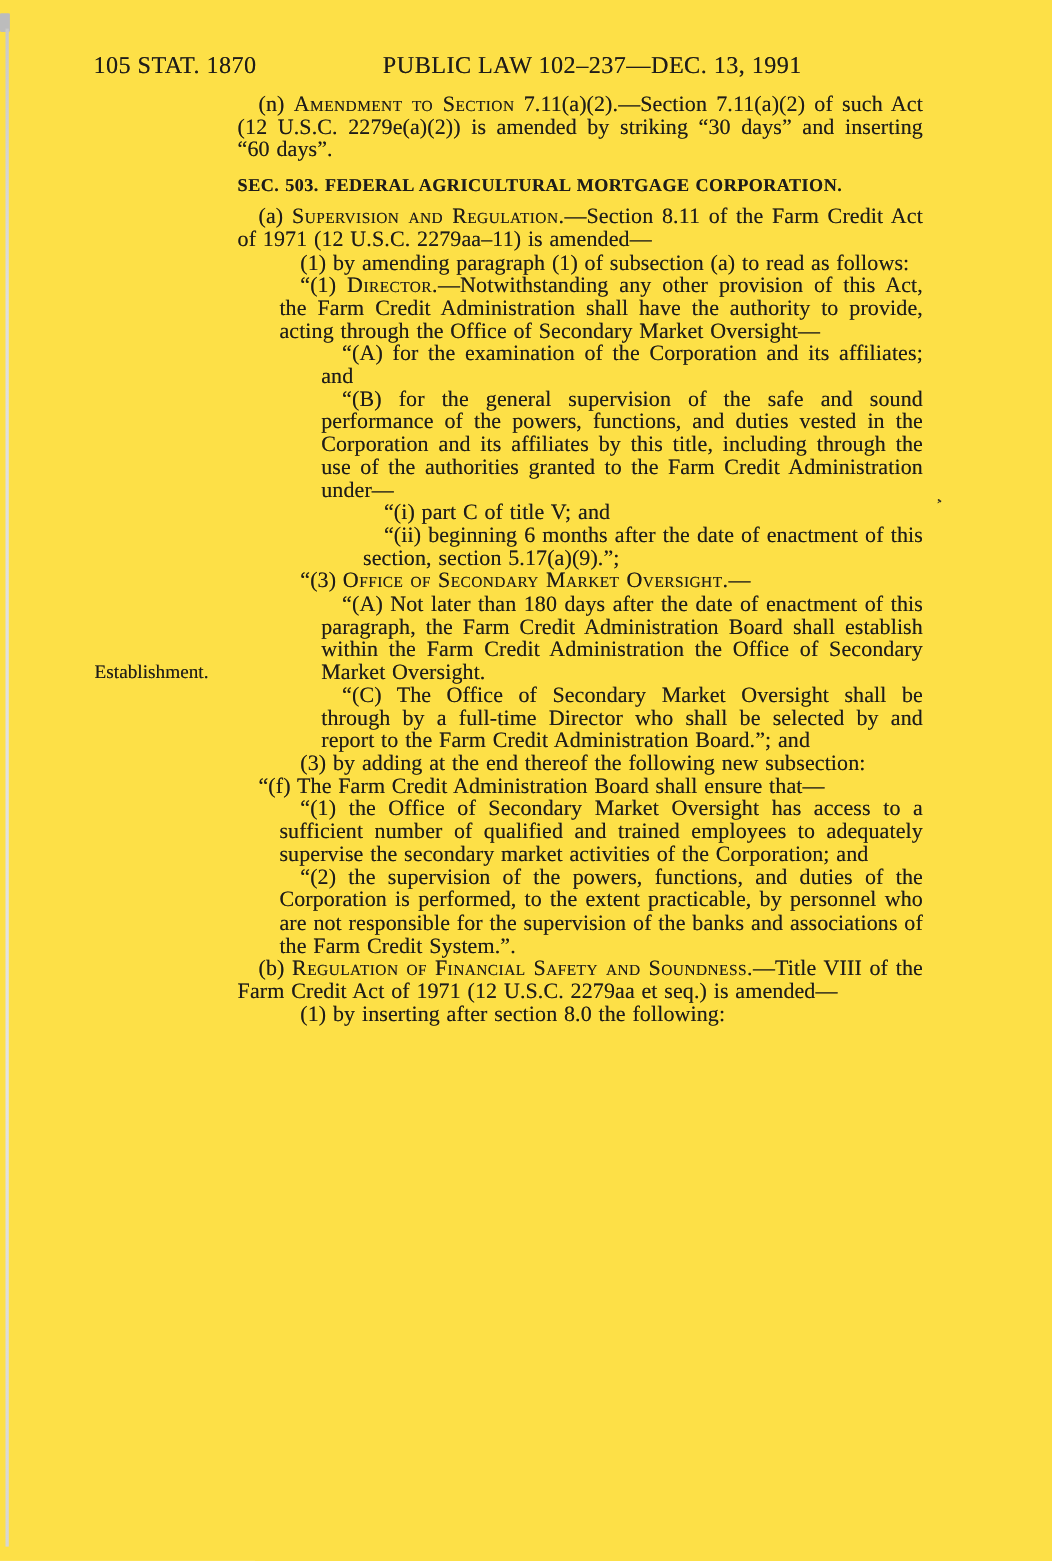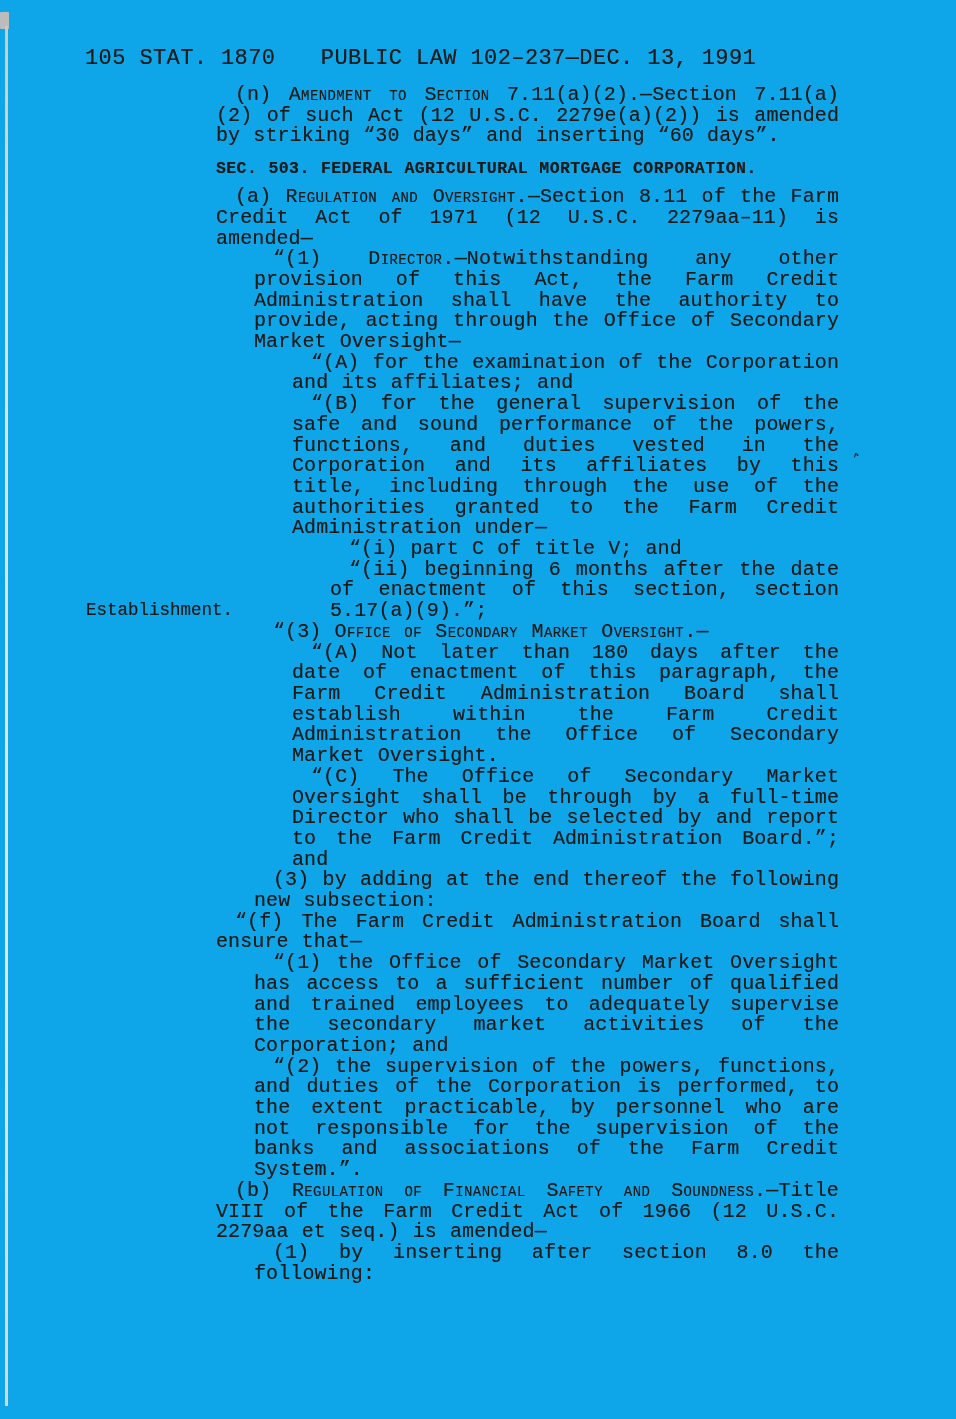--- a/index.html
+++ b/index.html
@@ -4,22 +4,22 @@
 <style>
   html, body { margin: 0; padding: 0; }
   body {
     width: 956px; height: 1419px;
     background: #ffffff;
     position: relative;
     overflow: hidden;
   }
   .page {
     position: absolute; inset: 0;
-    background: #0ea5e9;
-    font-family: Liberation Mono, monospace;
+    background: #fde047;
+    font-family: Liberation Serif, serif;
     color: #1e1c1a;
   }
   
   .scan-blob {
     position: absolute; left: 0px; top: 12px; width: 9px; height: 17px;
     background: #bcbcbc; border-radius: 1px;
   }
   .scan-line {
     position: absolute; left: 5px; top: 26px; width: 3px; height: 1380px;
     background: linear-gradient(to bottom, #c9c9c9, #dedede 18%, #e3e3e2 70%, #d6d6d5);
@@ -81,22 +81,23 @@
   <div class="header-law">PUBLIC LAW 102–237—DEC. 13, 1991</div>
 
   <div class="margin-note">Establishment.</div>
 
   <div class="column">
 
     <p class="fi"><span>(n) </span><span class="sc">Amendment to Section</span><span> 7.11(a)(2).—Section 7.11(a)(2) of such Act (12 U.S.C. 2279e(a)(2)) is amended by striking “30 days” and inserting “60 days”.</span></p>
 
     <p class="sec-heading">SEC. 503. FEDERAL AGRICULTURAL MORTGAGE CORPORATION.</p>
 
-    <p class="fi"><span>(a) </span><span class="sc">Regulation and Oversight.</span><span>—Section 8.11 of the Farm Credit Act of 1971 (12 U.S.C. 2279aa–11) is amended—</span></p>
+    <p class="fi"><span>(a) </span><span class="sc">Supervision and Regulation.</span><span>—Section 8.11 of the Farm Credit Act of 1971 (12 U.S.C. 2279aa–11) is amended—</span></p>
 
+    <p class="lvl1 fi">(1) by amending paragraph (1) of subsection (a) to read as follows:</p>
 
     <p class="lvl1 fi"><span>“(1) </span><span class="sc">Director.</span><span>—Notwithstanding any other provision of this Act, the Farm Credit Administration shall have the authority to provide, acting through the Office of Secondary Market Oversight—</span></p>
 
     <p class="lvl2 fi">“(A) for the examination of the Corporation and its affiliates; and</p>
 
     <p class="lvl2 fi">“(B) for the general supervision of the safe and sound performance of the powers, functions, and duties vested in the Corporation and its affiliates by this title, including through the use of the authorities granted to the Farm Credit Administration under—</p>
 
     <p class="lvl3 fi">“(i) part C of title V; and</p>
 
     <p class="lvl3 fi">“(ii) beginning 6 months after the date of enactment of this section, section 5.17(a)(9).”;</p>
@@ -110,21 +111,21 @@
     <p class="lvl2 fi">“(C) The Office of Secondary Market Oversight shall be through by a full-time Director who shall be selected by and report to the Farm Credit Administration Board.”; and</p>
 
     <p class="lvl1 fi">(3) by adding at the end thereof the following new subsection:</p>
 
     <p class="fi">“(f) The Farm Credit Administration Board shall ensure that—</p>
 
     <p class="lvl1 fi">“(1) the Office of Secondary Market Oversight has access to a sufficient number of qualified and trained employees to adequately supervise the secondary market activities of the Corporation; and</p>
 
     <p class="lvl1 fi">“(2) the supervision of the powers, functions, and duties of the Corporation is performed, to the extent practicable, by personnel who are not responsible for the supervision of the banks and associations of the Farm Credit System.”.</p>
 
-    <p class="fi"><span>(b) </span><span class="sc">Regulation of Financial Safety and Soundness.</span><span>—Title VIII of the Farm Credit Act of 1966 (12 U.S.C. 2279aa et seq.) is amended—</span></p>
+    <p class="fi"><span>(b) </span><span class="sc">Regulation of Financial Safety and Soundness.</span><span>—Title VIII of the Farm Credit Act of 1971 (12 U.S.C. 2279aa et seq.) is amended—</span></p>
 
     <p class="lvl1 fi">(1) by inserting after section 8.0 the following:</p>
 
   </div>
 
   <span class="stray-dot">.</span>
   <span class="stray-quote">’</span>
 
 </div>
 

